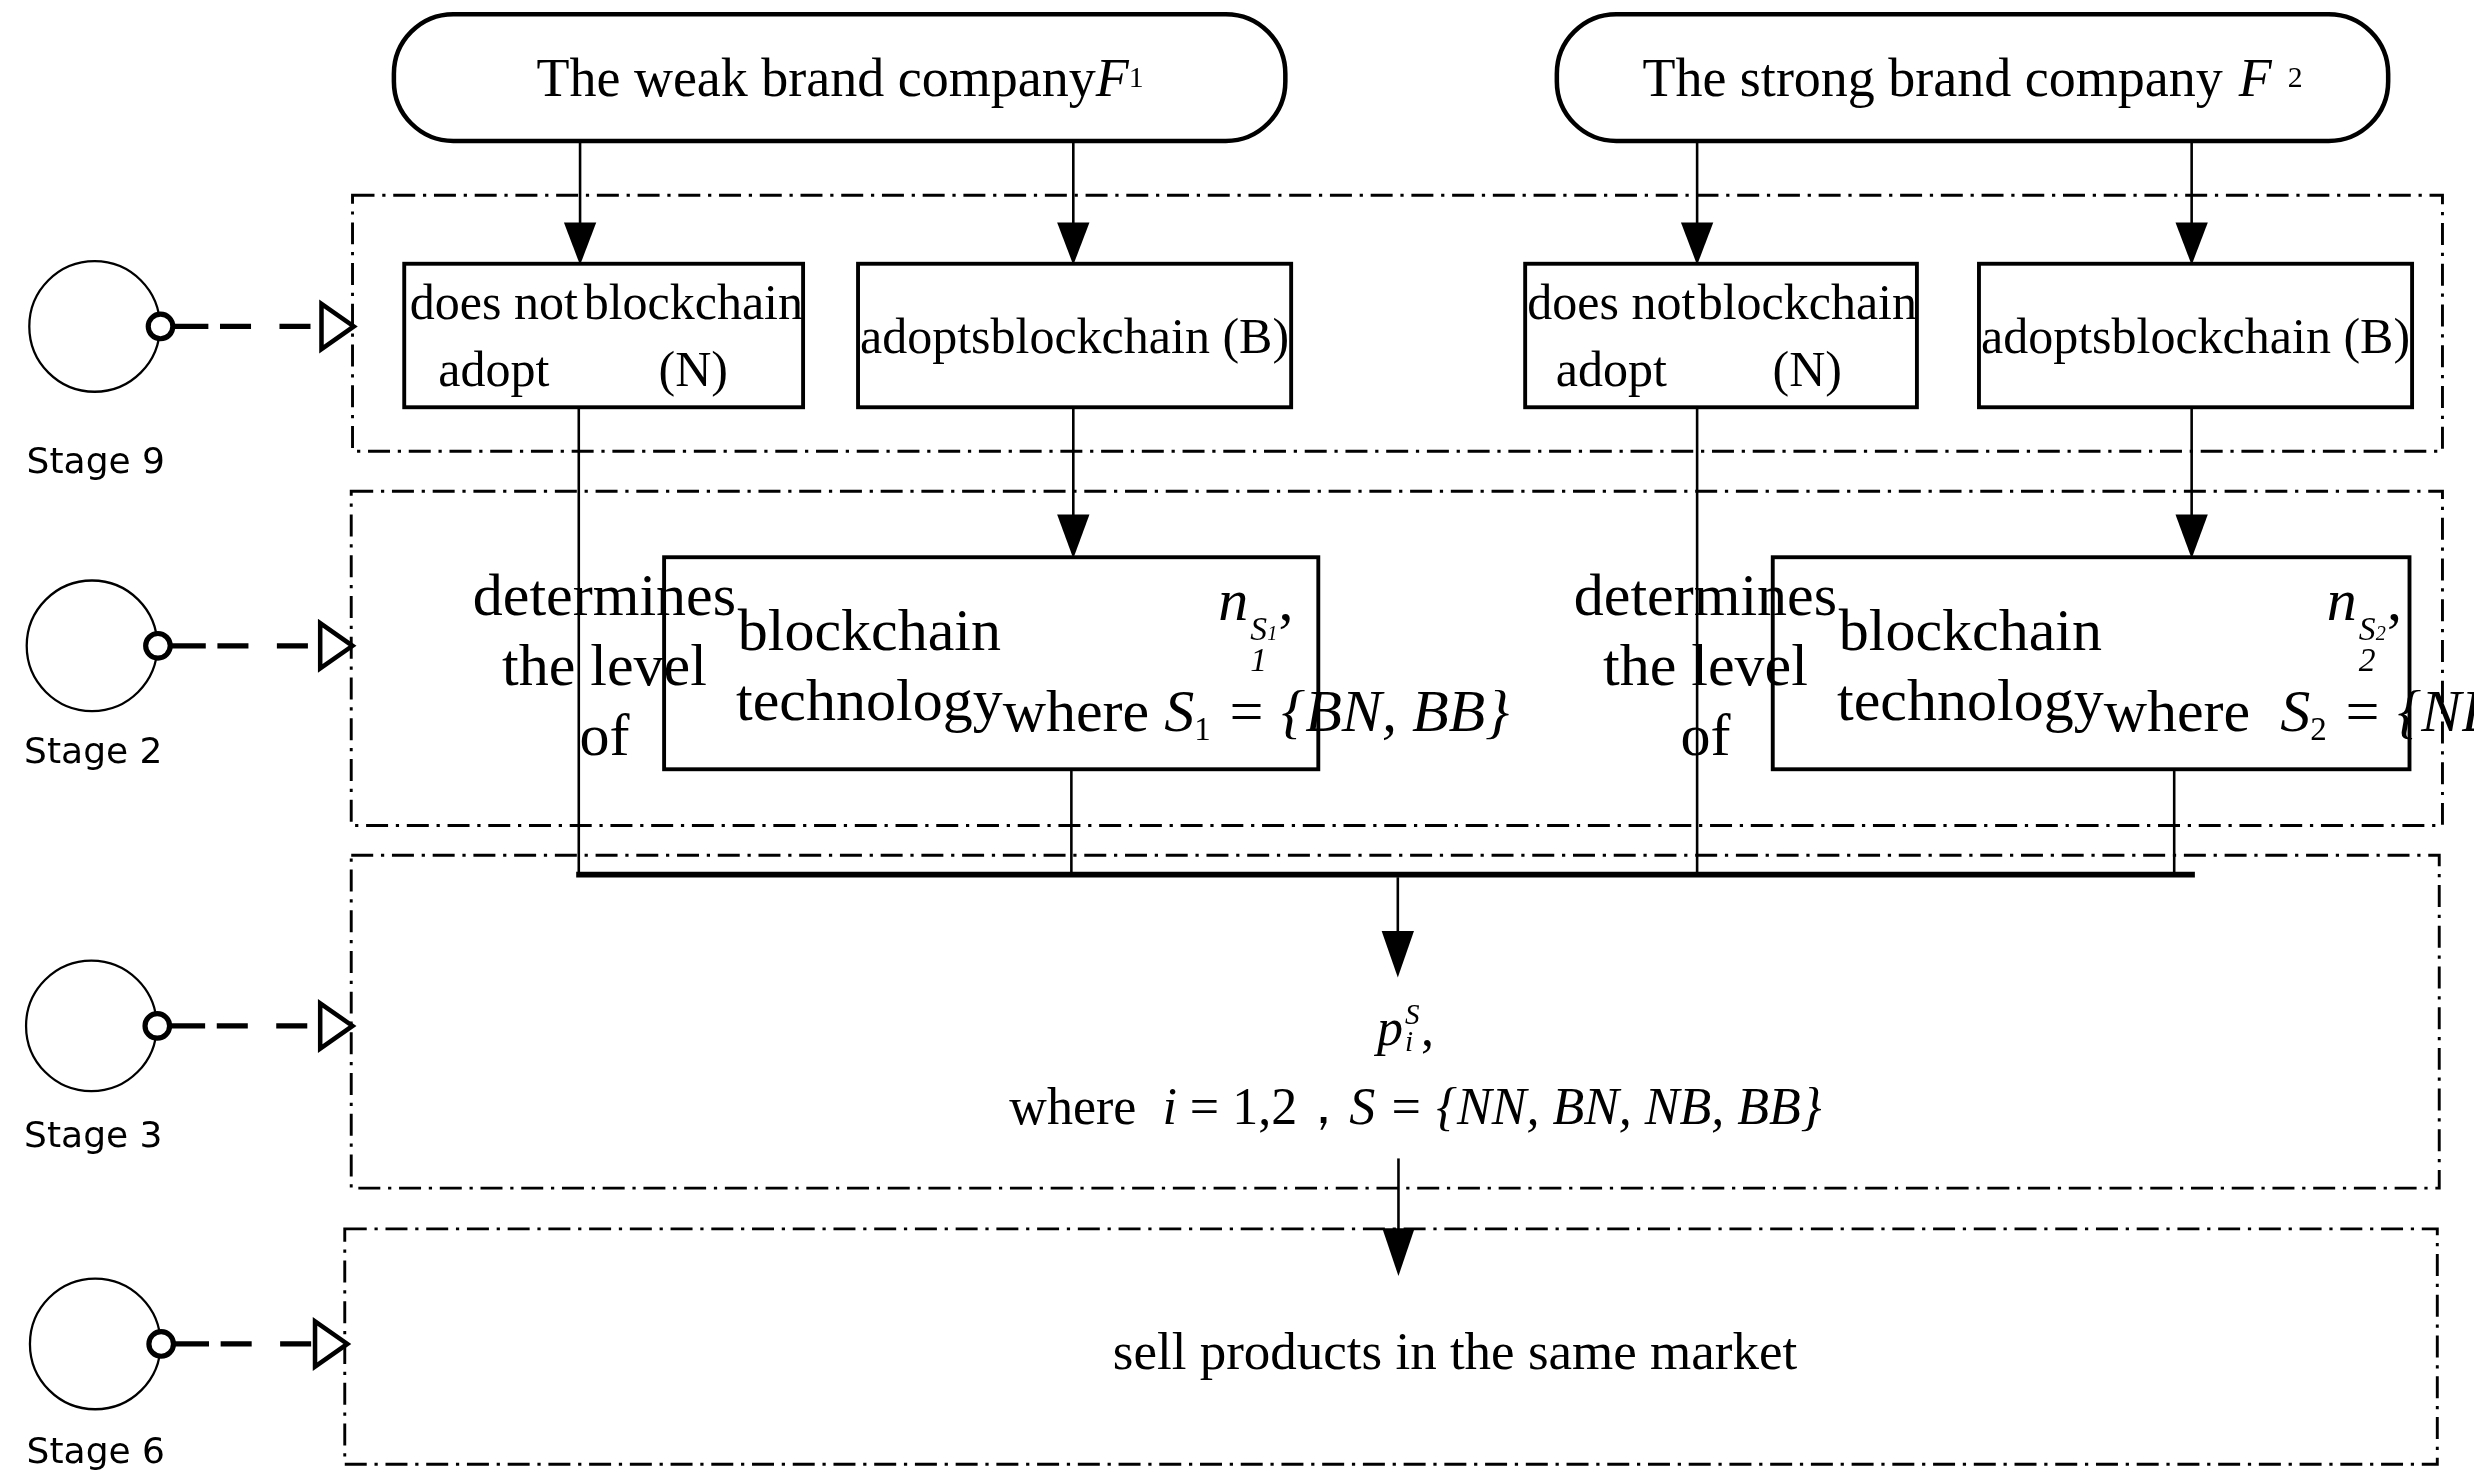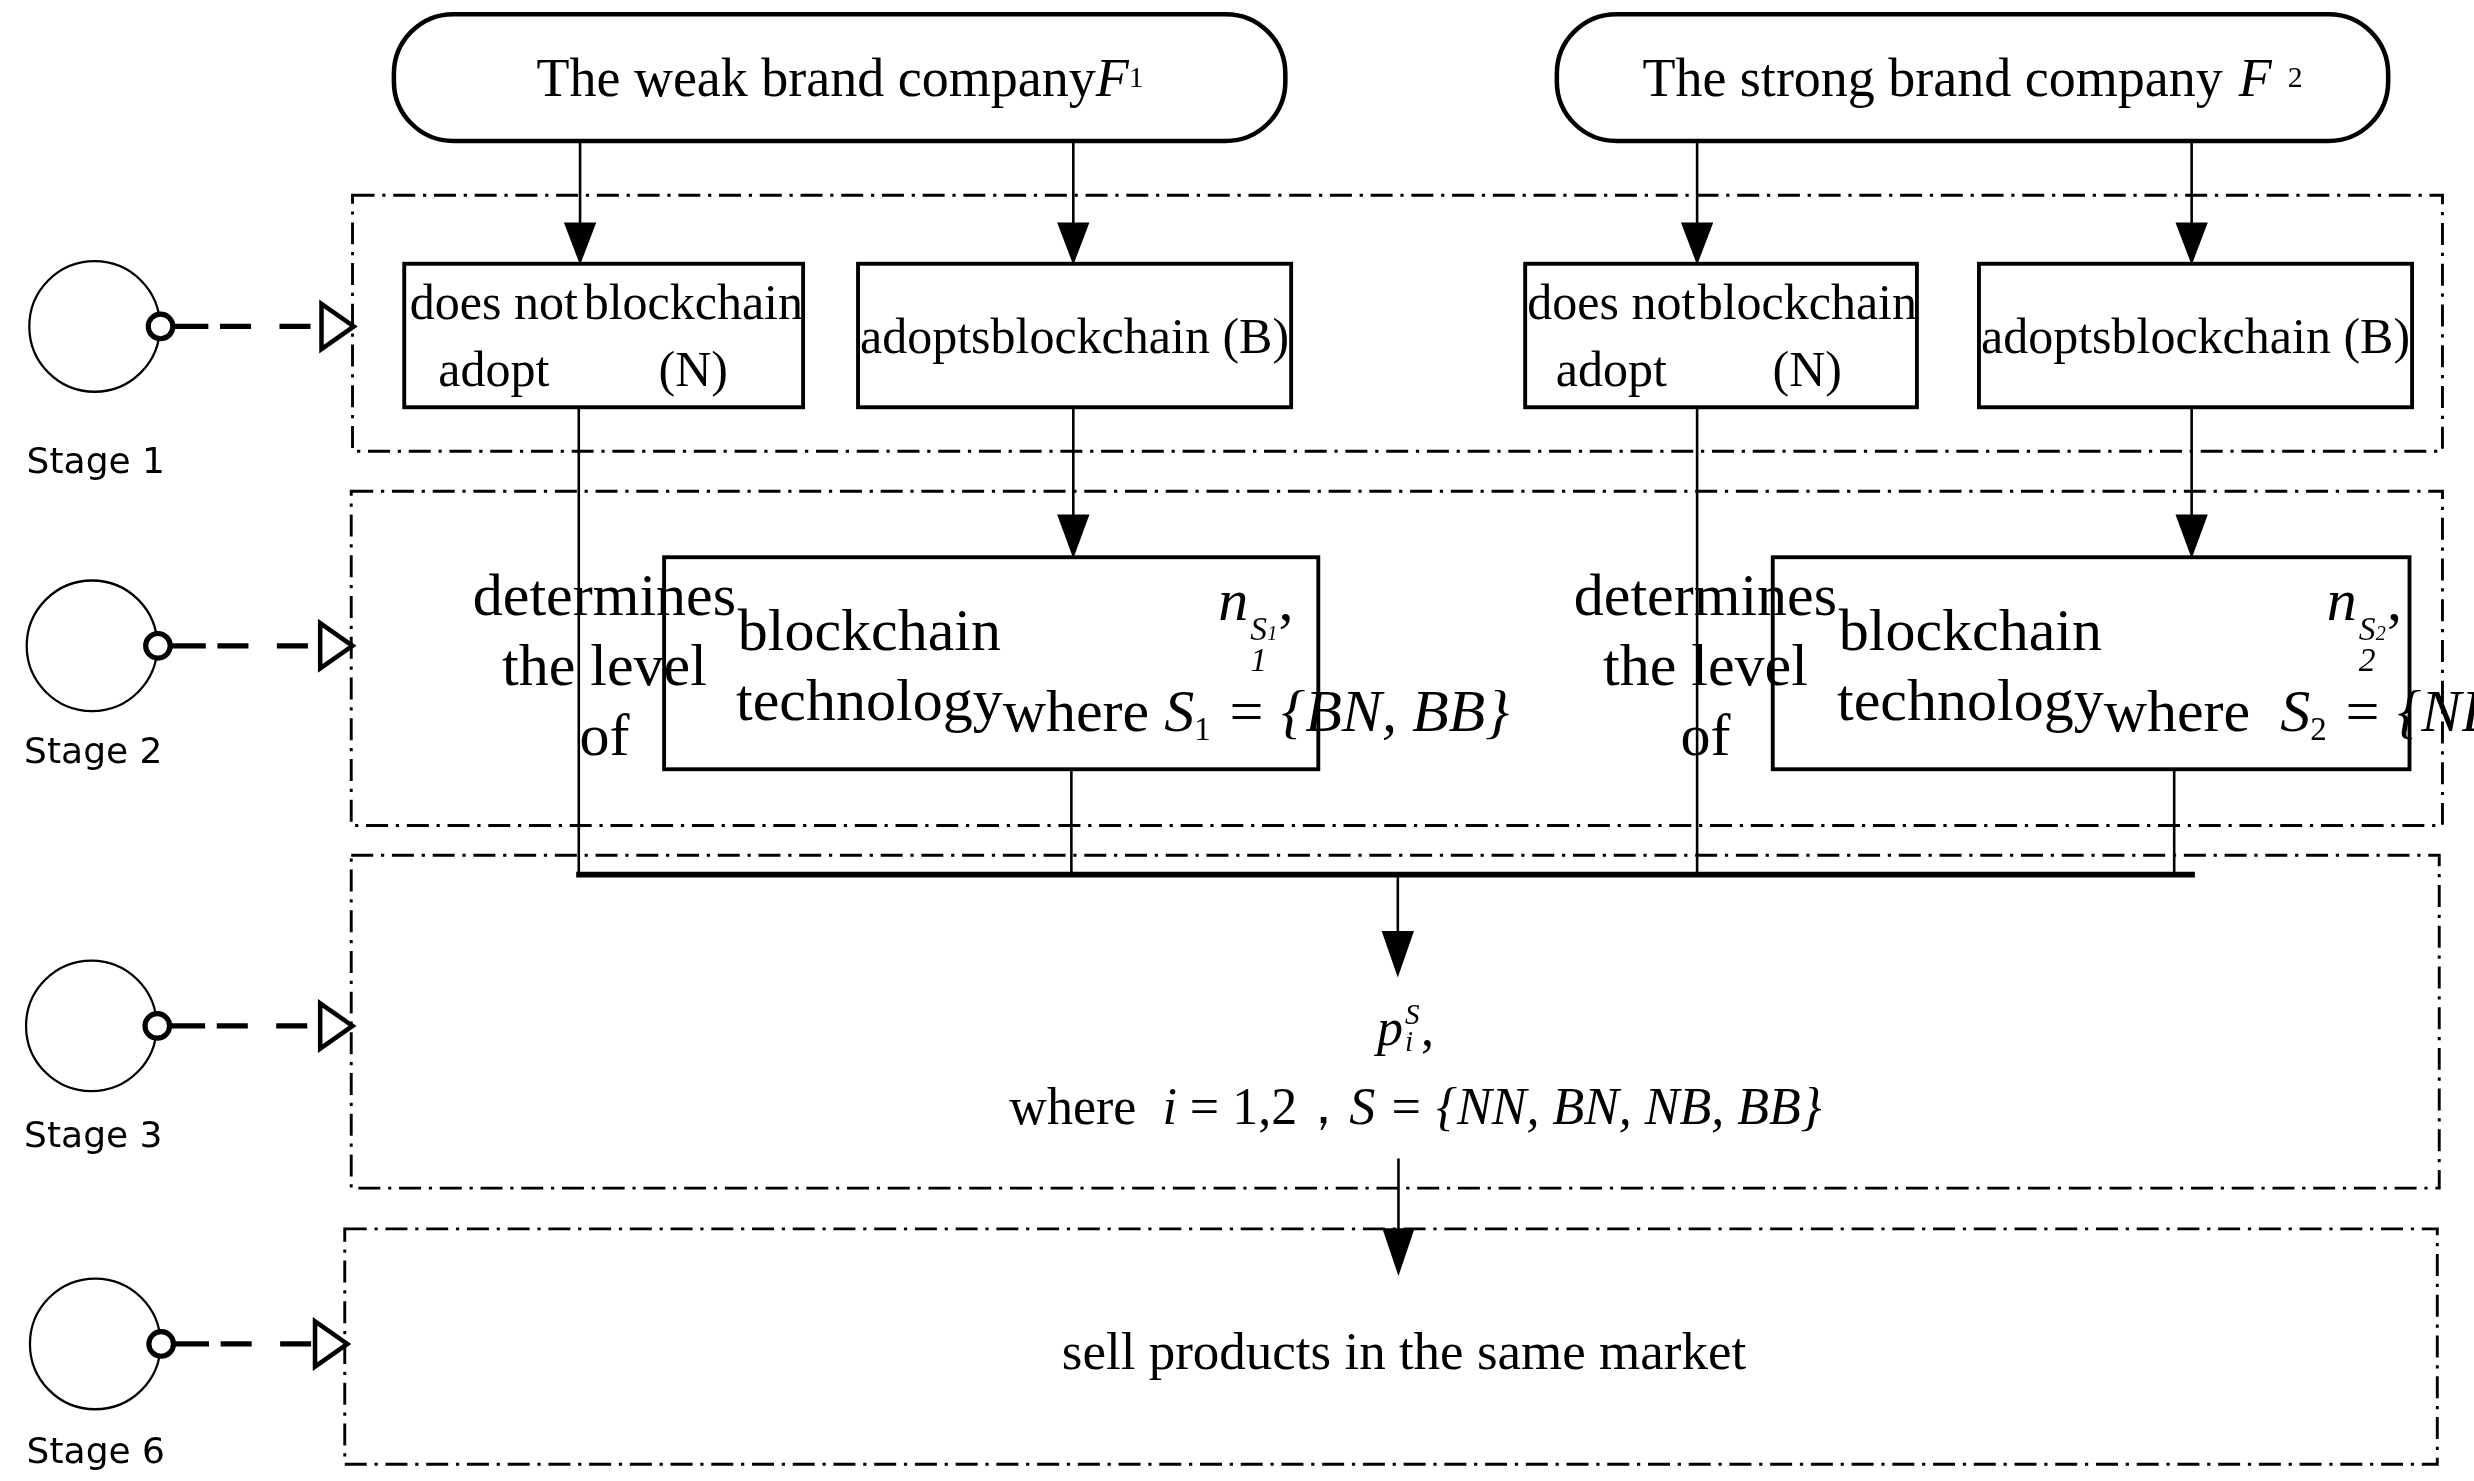--- a/index.html
+++ b/index.html
@@ -154,26 +154,26 @@
   </div>
   <div class="txt s3txt" style="left:882px; top:1067px; width:1067px; height:78px;">
     <span>where&nbsp;&nbsp;</span>
       <span class="it">i</span>
       <span>&nbsp;=&nbsp;1,2</span>
       <span>，</span>
       <span class="it">S</span>
       <span class="it">&nbsp;=&nbsp;{NN,&nbsp;BN,&nbsp;NB,&nbsp;BB}</span>
   </div>
 
-  <div class="txt s4txt" style="left:887px; top:1318px; width:1034px; height:65px;">
+  <div class="txt s4txt" style="left:938px; top:1318px; width:1034px; height:65px;">
     <span>sell products in the same market</span>
   </div>
 
   <div class="txt sans stagelbl" style="left:10.3px; top:437px; width:171px; height:47px;">
-      <span>Stage 1</span>
+      <span>Stage 9</span>
     </div>
   <div class="txt sans stagelbl" style="left:7.8px; top:727px; width:171px; height:47px;">
       <span>Stage 2</span>
     </div>
   <div class="txt sans stagelbl" style="left:7.8px; top:1111px; width:171px; height:47px;">
       <span>Stage 3</span>
     </div>
   <div class="txt sans stagelbl" style="left:10.3px; top:1427px; width:171px; height:47px;">
       <span>Stage 6</span>
     </div>

